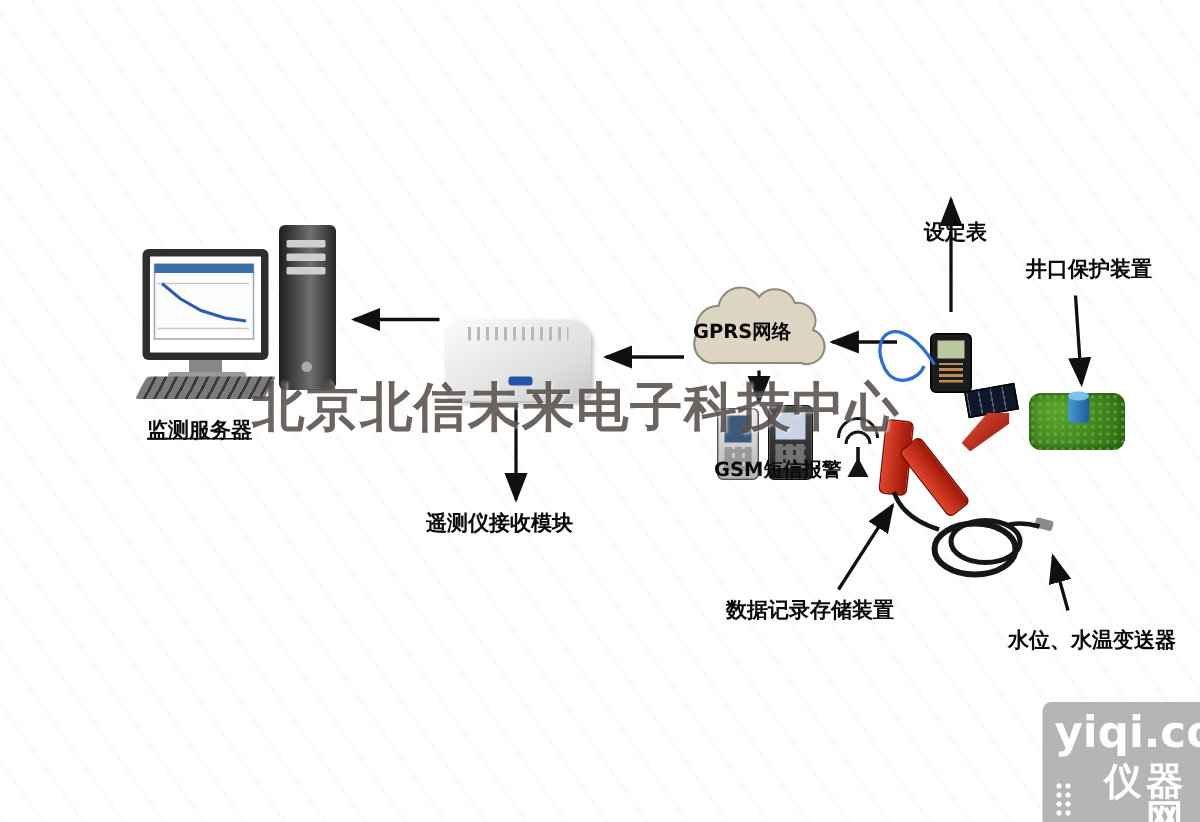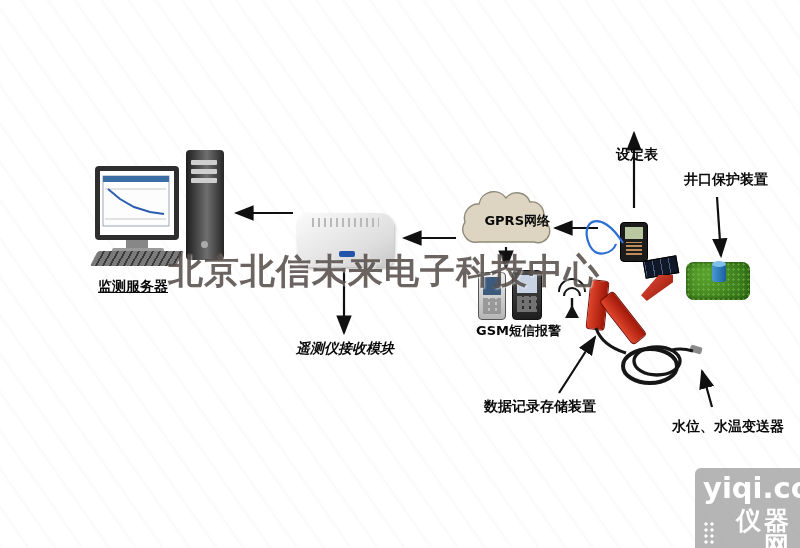--- a/index.html
+++ b/index.html
@@ -27,34 +27,34 @@
   .power-btn{position:absolute;left:15px;bottom:12px;width:7px;height:7px;border-radius:50%;background:#ababab;}
   .lbl-server{left:98px;top:278px;font-size:14px;text-decoration:underline;}
 
   
   .receiver{left:297px;top:213px;width:97px;height:54px;border-radius:10px 14px 10px 10px;
     background:linear-gradient(150deg,#fbfbfb,#dddddd 70%,#c6c6c6);
     box-shadow:1px 2px 3px rgba(0,0,0,0.28);}
   .receiver-vents{position:absolute;left:15%;top:5px;width:70%;height:9px;
     background-image:repeating-linear-gradient(90deg,#b9b9b9 0 2px,transparent 2px 6px);}
   .receiver-logo{position:absolute;bottom:10px;left:42px;width:16px;height:6px;background:#2255aa;border-radius:2px;}
-  .lbl-receiver{left:296px;top:340px;font-style:italic;}
-
-  
-  .lbl-gprs{left:462px;top:212px;width:88px;text-align:right;font-size:13px;}
+  .lbl-receiver{left:284px;top:340px;}
+
+  
+  .lbl-gprs{left:462px;top:212px;width:88px;text-align:left;font-size:13px;}
   .phone{position:absolute;z-index:2;border-radius:4px;box-sizing:border-box;}
   .phone-a{left:478px;top:272px;width:28px;height:48px;background:linear-gradient(#ebebeb,#b5b5b5);border:1px solid #555;}
   .phone-b{left:512px;top:270px;width:30px;height:50px;background:linear-gradient(#4c4c4c,#1f1f1f);border:1px solid #101010;}
   .phone-screen{margin:4px 4px 0;height:18px;}
   .phone-a .phone-screen{background:#3d5a7a;}
   .phone-b .phone-screen{background:#c8d4e4;}
   .phone-keypad{margin:3px 4px 0;height:16px;opacity:.75;
     background-image:repeating-linear-gradient(0deg,#8a8a8a 0 3px,transparent 3px 6px),
                      repeating-linear-gradient(90deg,#8a8a8a 0 5px,transparent 5px 7px);}
-  .lbl-gsm{left:476px;top:322px;font-size:13px;}
+  .lbl-gsm{left:476px;top:304px;font-size:13px;}
 
   
   .lbl-setting{left:616px;top:110px;margin-top:36px;}
   .logger{left:620px;top:222px;width:26px;height:38px;background:#1c1c1c;border:1px solid #000;border-radius:4px;}
   .logger-screen{margin:4px 4px 0;height:12px;background:#b9c8a0;}
   .logger-keys{margin:3px 5px 0;height:13px;
     background-image:repeating-linear-gradient(0deg,#c08a5a 0 2px,transparent 2px 4px);}
   .solar{left:644px;top:258px;width:32px;height:16px;background:#101828;border:1px solid #000;transform:rotate(-10deg);
     background-image:repeating-linear-gradient(90deg,rgba(130,150,210,0.55) 0 1px,transparent 1px 8px);}
   .lbl-wellhead{left:684px;top:171px;font-family:Liberation Mono, monospace;}

